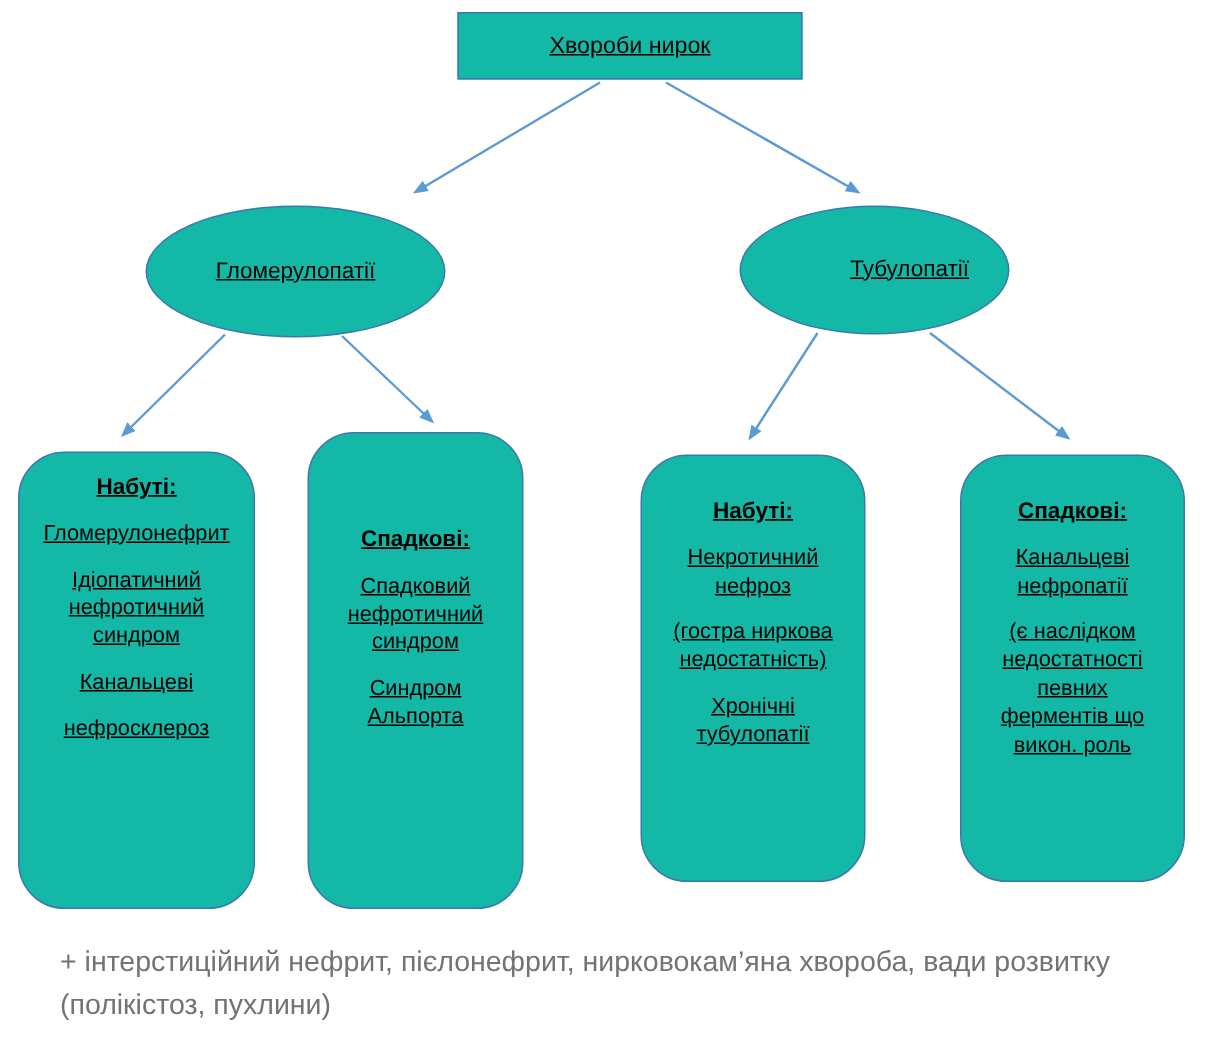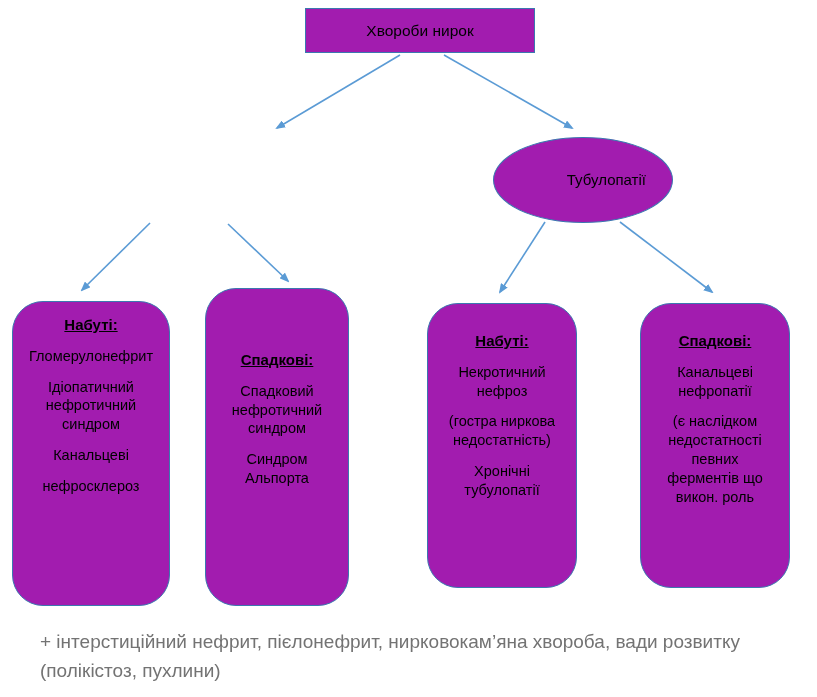--- a/index.html
+++ b/index.html
@@ -26,30 +26,31 @@
     position: absolute;
     left: 0;
     top: 0;
     width: 817px;
     height: 697px;
     pointer-events: none;
   }
   .node {
     position: absolute;
     box-sizing: border-box;
-    background: #a21caf;
+    background: #14b8a6;
     border: 1px solid #3B78B0;
     display: flex;
     flex-direction: column;
     align-items: center;
     justify-content: center;
     text-align: center;
     color: #000000;
     font-size: 15px;
     line-height: 1.25;
+    text-decoration: underline;
   }
   .node.root {
     left: 305px;
     top: 8px;
     width: 230px;
     height: 45px;
     font-size: 15.5px;
   }
   .node.ellipse {
     border-radius: 50%;
@@ -125,20 +126,23 @@
 
     <path d="M545,222 L500,292" stroke="#5B9BD5" stroke-width="1.6" fill="none" marker-end="url(#arrow)"></path>
 
     <path d="M620,222 L712,292" stroke="#5B9BD5" stroke-width="1.6" fill="none" marker-end="url(#arrow)"></path>
   </svg>
 
   <div class="node root">
     <span>Хвороби нирок</span>
   </div>
 
+  <div class="node ellipse glomerulo">
+    <span>Гломерулопатії</span>
+  </div>
 
   <div class="node ellipse tubulo">
     <span>Тубулопатії</span>
   </div>
 
   <div class="node box box1">
     <div class="box-title">Набуті:</div>
     <div class="box-item">Гломерулонефрит</div>
     <div class="box-item">Ідіопатичний нефротичний синдром</div>
     <div class="box-item">Канальцеві</div>

